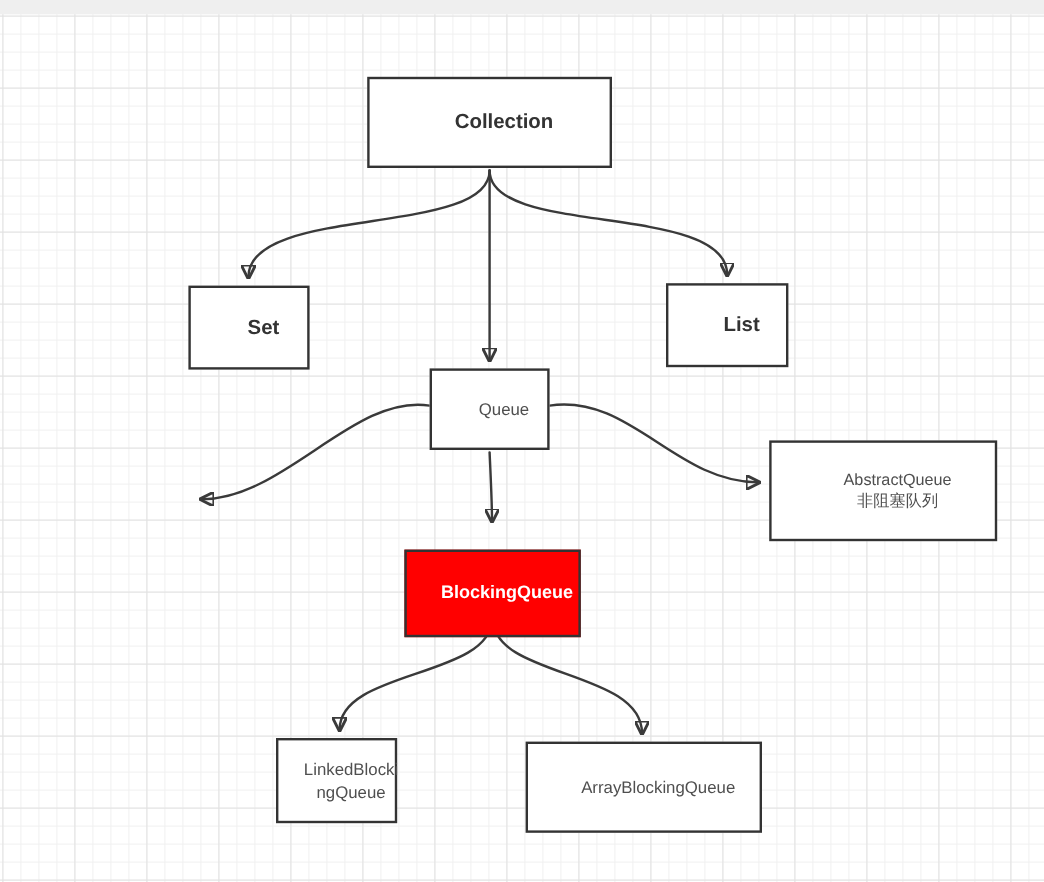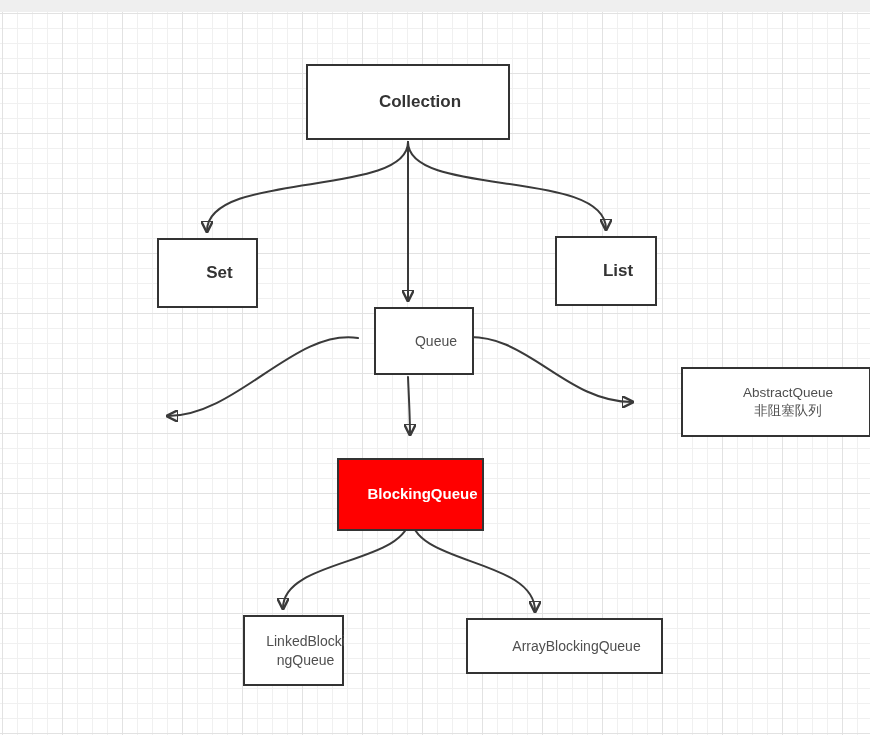--- a/index.html
+++ b/index.html
@@ -99,36 +99,36 @@
   </div>
 
   <div class="node primary" style="left:157px; top:238px; width:101px; height:70px;">
     <span class="lbl">Set</span>
   </div>
 
   <div class="node primary" style="left:555px; top:236px; width:102px; height:70px;">
     <span class="lbl">List</span>
   </div>
 
-  <div class="node" style="left:374px; top:307px; width:100px; height:68px; font-size:14px;align-items:center;">
+  <div class="node" style="left:358px; top:307px; width:100px; height:68px; font-size:14px;align-items:center;">
     <span class="lbl">Queue</span>
   </div>
 
 
-  <div class="node" style="left:641px; top:367px; width:190px; height:70px;margin-left:40px;">
+  <div class="node" style="left:641px; top:367px; width:190px; height:84px;">
     <span class="lbl">AbstractQueue
 非阻塞队列</span>
   </div>
 
   <div class="node danger" style="left:337px; top:441px; width:147px; height:73px;">
     <span class="lbl">BlockingQueue</span>
   </div>
 
-  <div class="node" style="left:243px; top:615px; width:101px; height:71px; font-size:14px;">
+  <div class="node" style="left:230px; top:615px; width:101px; height:71px; font-size:14px;">
     <span class="lbl">LinkedBlocki
 ngQueue</span>
   </div>
 
-  <div class="node" style="left:438px; top:618px; width:197px; height:56px; font-size:14px;margin-left:28px;">
+  <div class="node" style="left:438px; top:618px; width:197px; height:76px; font-size:14px;">
     <span class="lbl">ArrayBlockingQueue</span>
   </div>
 
 </div>
 
 </body></html>

